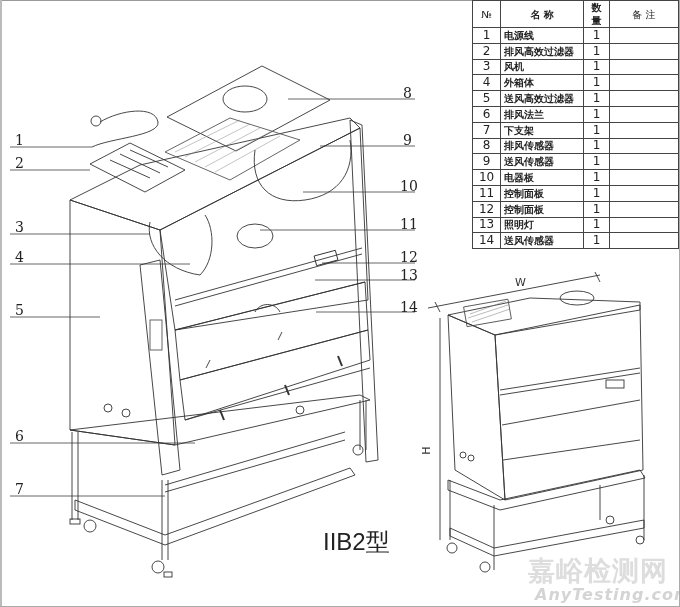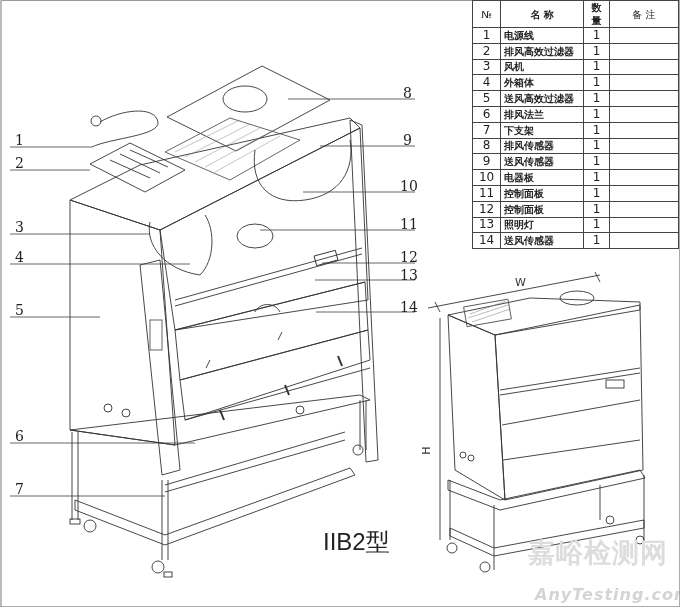--- a/index.html
+++ b/index.html
@@ -11,21 +11,21 @@
   svg.drawing{position:absolute;left:0;top:0;}
   .callout-num{position:absolute;font-family:"DejaVu Serif",serif;font-size:14px;color:#222;line-height:1;}
   table.parts{position:absolute;left:472px;top:0;border-collapse:collapse;font-size:10px;}
   table.parts td{border:1px solid #444;height:14.8px;padding:0 3px;line-height:13px;}
   table.parts td.no{width:22px;text-align:center;font-family:"DejaVu Sans",sans-serif;font-size:12px;}
   table.parts td.name{width:86px;font-weight:bold;}
   table.parts td.qty{width:20px;text-align:center;font-size:12px;}
   table.parts td.note{width:70px;border-radius:9px;}
   table.parts tr.head td{font-size:10px;text-align:center;}
   #model{position:absolute;left:323px;top:508px;font-size:24px;font-family:"Liberation Sans",sans-serif;margin-top:18px;}
-  #wm1{position:absolute;left:528px;top:535px;font-size:27px;color:#ddd;font-weight:bold;letter-spacing:1px;}
+  #wm1{position:absolute;left:528px;top:553px;font-size:27px;color:#ddd;font-weight:bold;letter-spacing:1px;}
   #wm2{position:absolute;left:535px;top:585px;font-size:16px;color:#d4d4d4;font-style:italic;font-weight:bold;letter-spacing:1px;}
   .dim{position:absolute;font-size:11px;color:#333;}
 </style>
 </head>
 <body>
 
 <div id="canvas">
   <div id="topbar"></div>
   <div id="leftbar"></div>
 

